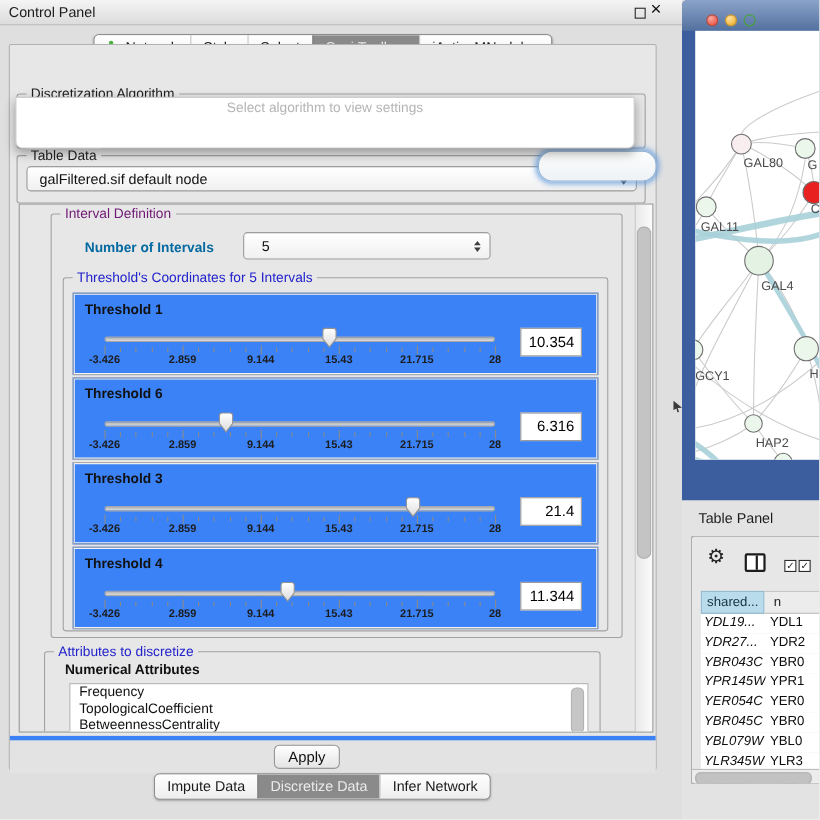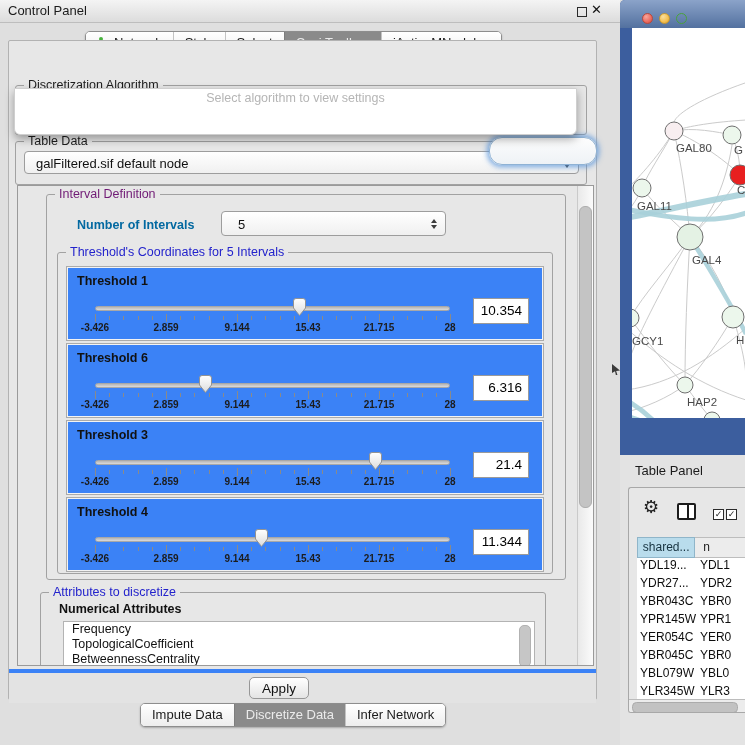--- a/index.html
+++ b/index.html
@@ -96,21 +96,21 @@
   .colicon::after{content:"";position:absolute;left:50%;top:0;width:2px;height:100%;background:#1c1c1c;}
   .chk{position:absolute;top:21px;width:9px;height:9px;border:1.5px solid #2a2a2a;background:#fff;
     font-size:9px;line-height:9px;text-align:center;color:#222;}
   .tbl{position:absolute;left:8px;top:49px;width:109px;height:175px;overflow:hidden;}
   .tbl-head{display:flex;height:21px;}
   .th1{width:71px;background:#b9dcec;border:1px solid #8fb5c9;font-size:12px;color:#16323f;
     text-align:center;line-height:19px;box-sizing:border-box;}
   .th2{width:60px;background:#ececec;border:1px solid #bdbdbd;border-left:none;font-size:12px;
     color:#222;line-height:19px;padding-left:8px;box-sizing:border-box;}
   .trow{display:flex;height:18px;font-size:12px;color:#0d0d0d;background:#fff;}
-  .td1{width:71px;padding-left:3px;box-sizing:border-box;white-space:nowrap;overflow:hidden;}
+  .td1{width:71px;padding-left:3px;box-sizing:border-box;white-space:nowrap;overflow:hidden;font-style:italic;}
   .td2{width:60px;padding-left:4px;box-sizing:border-box;white-space:nowrap;overflow:hidden;}
   .hscroll{position:absolute;left:0px;top:211px;width:117px;height:14px;background:#ececec;
     border-top:1px solid #bcbcbc;}
   .hthumb{position:absolute;left:3px;top:2px;width:104px;height:9px;border-radius:4.5px;
     background:#c2c2c2;border:1px solid #ababab;}
   .cursor{position:absolute;left:612px;top:364px;width:8px;height:11px;background:#3a3a3a;
     clip-path:polygon(0 0,100% 60%,52% 63%,68% 100%,48% 100%,38% 66%,0 82%);}
 </style>
 </head>
 <body>

